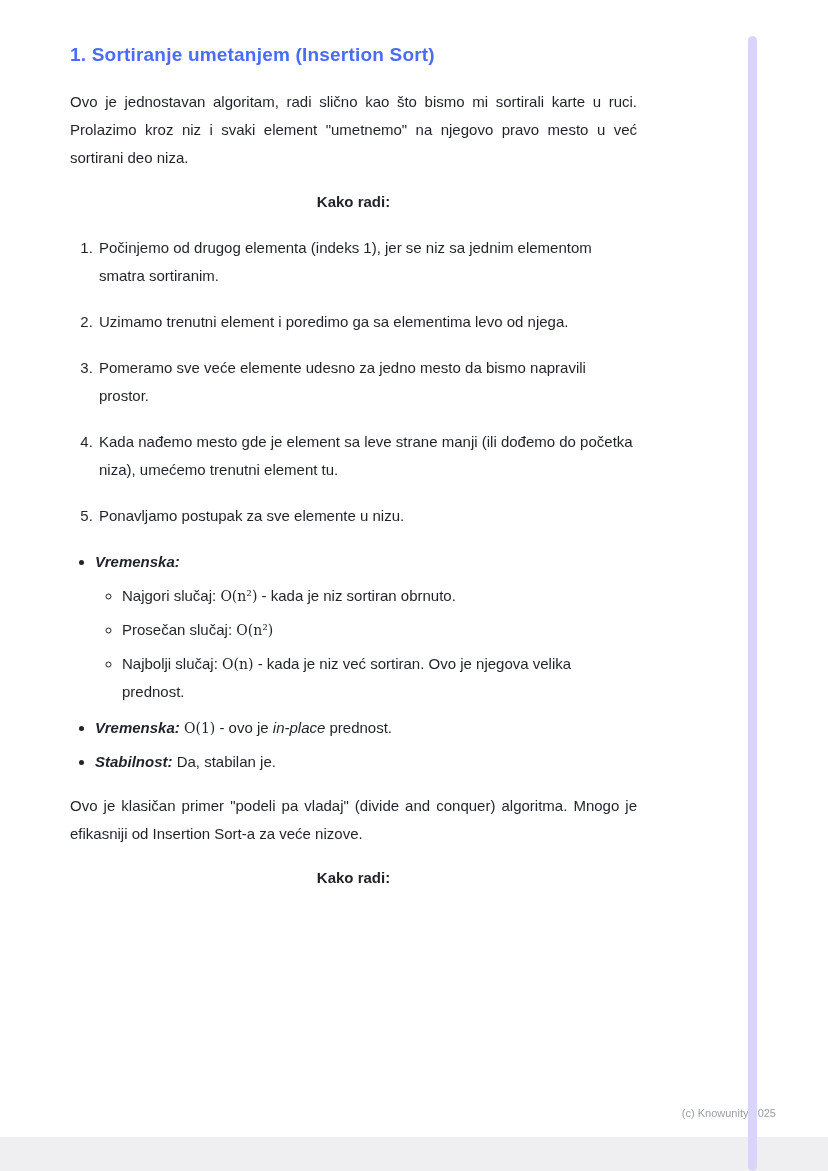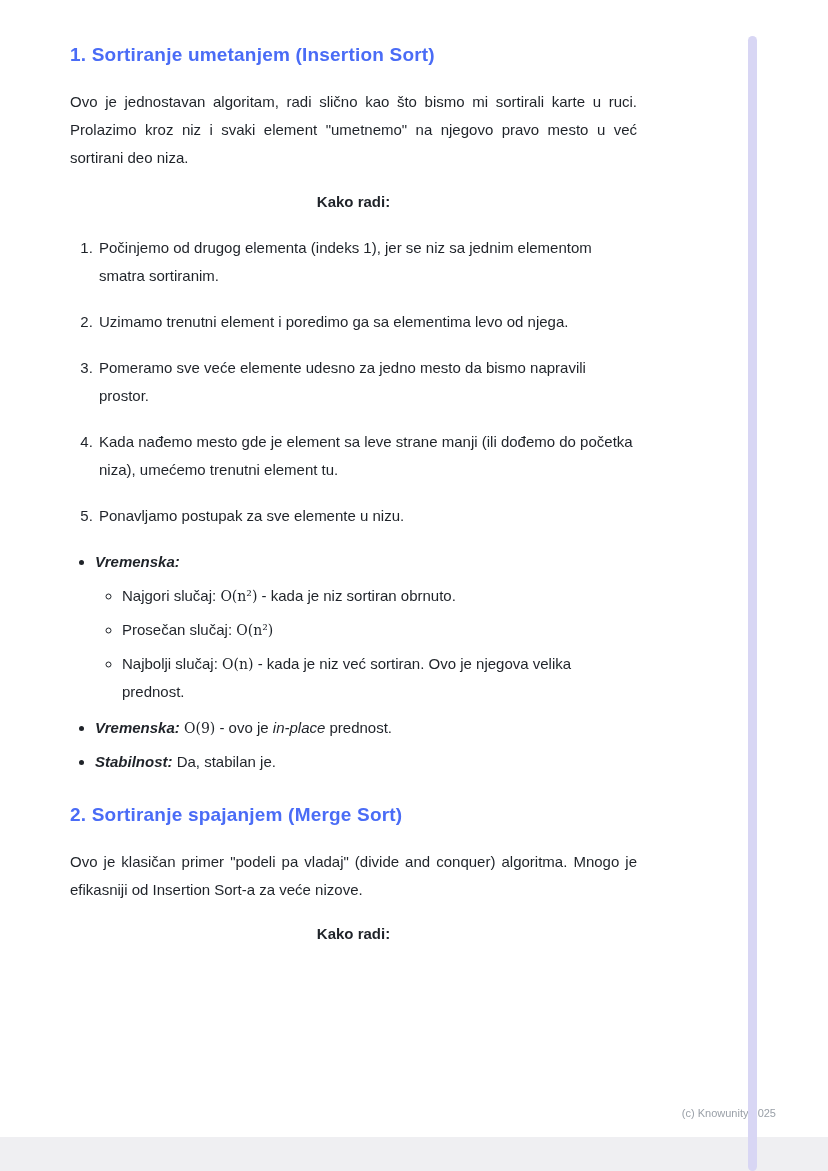--- a/index.html
+++ b/index.html
@@ -113,26 +113,25 @@
 
   <ul class="bullets">
     <li>
       <span class="b">Vremenska:</span>
       <ul class="sub">
         <li><span>Najgori slučaj: </span><span class="math">O(n²)</span><span> - kada je niz sortiran obrnuto.</span></li>
         <li><span>Prosečan slučaj: </span><span class="math">O(n²)</span></li>
         <li><span>Najbolji slučaj: </span><span class="math">O(n)</span><span> - kada je niz već sortiran. Ovo je njegova velika prednost.</span></li>
       </ul>
     </li>
-    <li><span class="b">Vremenska:</span><span> </span><span class="math">O(9)</span><span> - ovo je </span><span class="i">in-place</span><span> prednost.</span></li>
+    <li><span class="b">Vremenska:</span><span> </span><span class="math">O(1)</span><span> - ovo je </span><span class="i">in-place</span><span> prednost.</span></li>
     <li><span class="b">Stabilnost:</span><span> Da, stabilan je.</span></li>
   </ul>
 
 
-  <h2 class="heading">2. Sortiranje spajanjem (Merge Sort)</h2>
 
   <p class="para justify">Ovo je klasičan primer "podeli pa vladaj" (divide and conquer) algoritma. Mnogo je efikasniji od Insertion Sort-a za veće nizove.</p>
 
   <p class="bold-line">Kako radi:</p>
 
 
   <div class="footer">(c) Knowunity 2025</div>
 </div>
 
 <div class="separator"></div>

